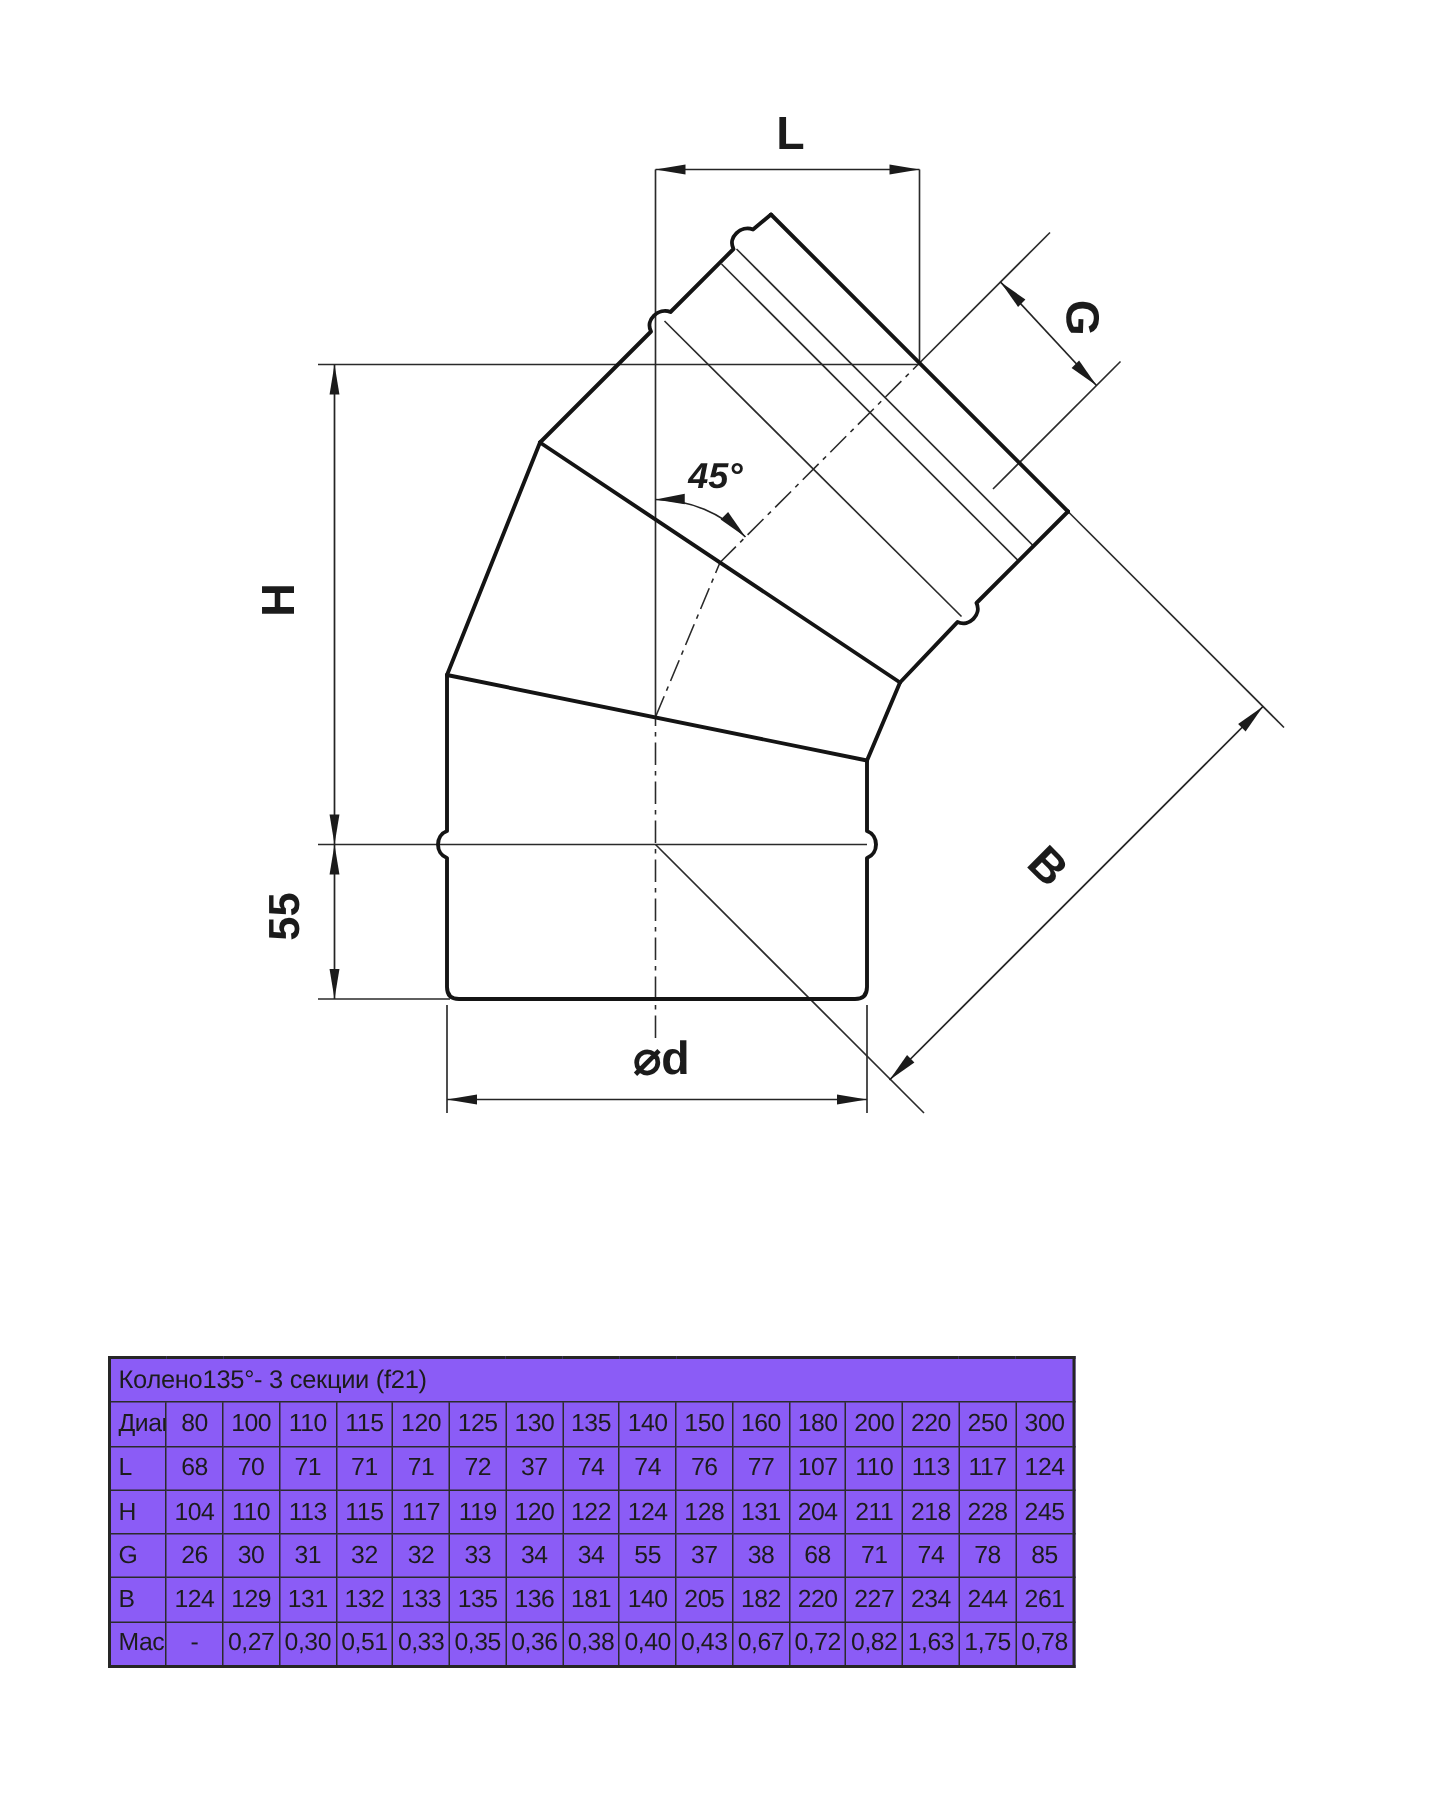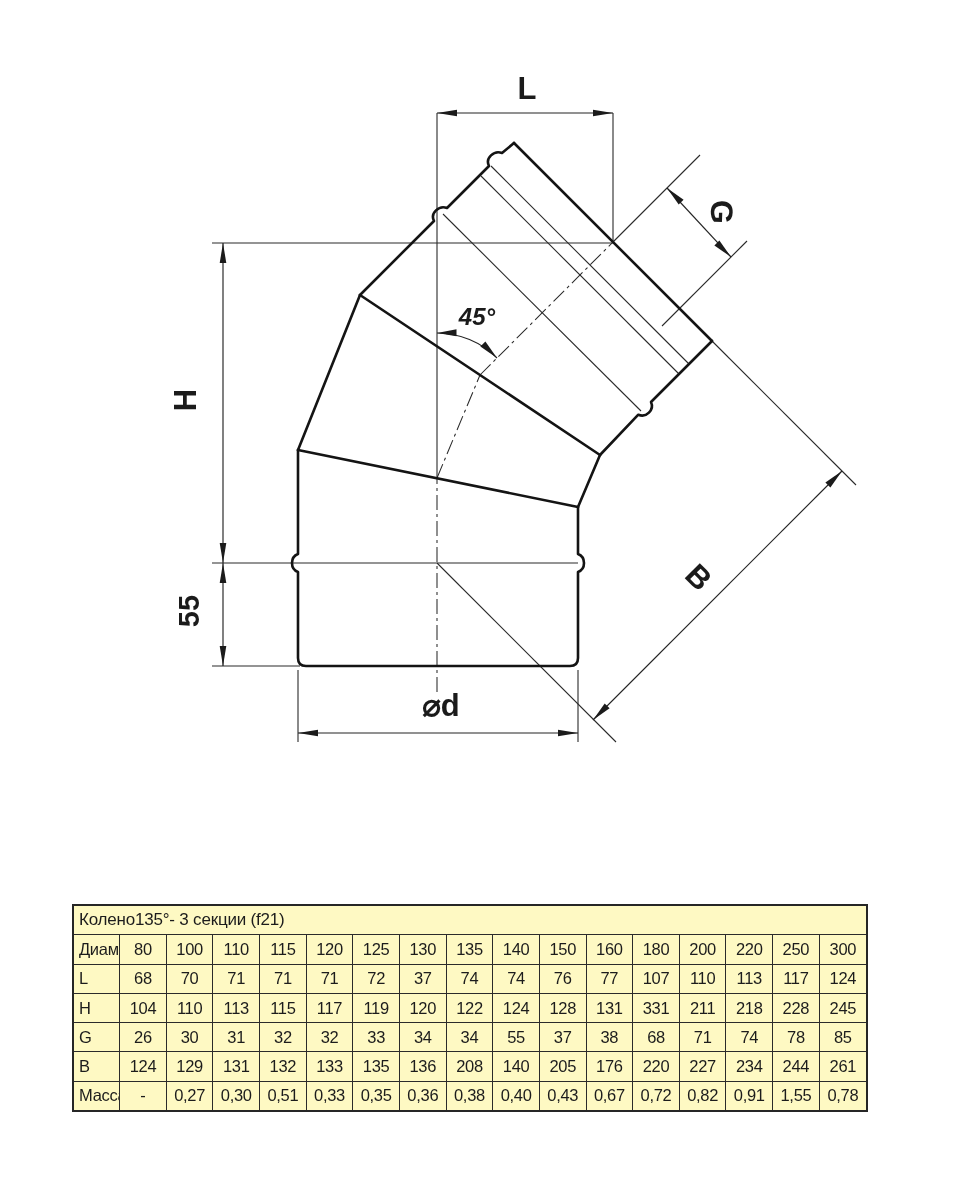--- a/index.html
+++ b/index.html
@@ -1,22 +1,22 @@
 <!DOCTYPE html>
 <html><head>
 <meta charset="utf-8">
 <style>
   html,body{margin:0;padding:0;background:#ffffff;}
   body{width:966px;height:1200px;position:relative;font-family:"Liberation Sans",sans-serif;}
   #drawing{position:absolute;left:0;top:0;}
   .dim-label{font-family:"Liberation Sans",sans-serif;font-weight:600;fill:#1b1b1b;}
   .angle-label{font-family:"Liberation Sans",sans-serif;font-style:italic;font-weight:600;fill:#1b1b1b;}
 
-  #dim-table{position:absolute;left:72px;top:904px;width:796px;border-collapse:collapse;
-             table-layout:fixed;background:#fef9c3;color:#1c1c1c;
+  #dim-table{position:absolute;left:72px;top:904px;width:645px;border-collapse:collapse;
+             table-layout:fixed;background:#8b5cf6;color:#1c1c1c;
              font-family:"Liberation Sans",sans-serif;font-size:16.5px;
              border:2.4px solid #262626;}
   #dim-table th,#dim-table td{border:1.5px solid #2b2b2b;font-weight:normal;
              text-align:center;vertical-align:middle;height:28.3px;padding:0 1px;
              white-space:nowrap;overflow:hidden;letter-spacing:-0.3px;}
   #dim-table .title-cell{font-size:17px;letter-spacing:-0.2px;}
   #dim-table th:first-child,#dim-table td:first-child{width:92px;text-align:left;padding-left:5px;}
 </style>
 </head>
 <body>
@@ -163,21 +163,21 @@
         <td>110</td>
         <td>113</td>
         <td>115</td>
         <td>117</td>
         <td>119</td>
         <td>120</td>
         <td>122</td>
         <td>124</td>
         <td>128</td>
         <td>131</td>
-        <td>331</td>
+        <td>204</td>
         <td>211</td>
         <td>218</td>
         <td>228</td>
         <td>245</td>
       </tr>
       <tr>
         <th>G</th>
         <td>26</td>
         <td>30</td>
         <td>31</td>
@@ -197,24 +197,24 @@
       </tr>
       <tr>
         <th>B</th>
         <td>124</td>
         <td>129</td>
         <td>131</td>
         <td>132</td>
         <td>133</td>
         <td>135</td>
         <td>136</td>
-        <td>208</td>
+        <td>181</td>
         <td>140</td>
         <td>205</td>
-        <td>176</td>
+        <td>182</td>
         <td>220</td>
         <td>227</td>
         <td>234</td>
         <td>244</td>
         <td>261</td>
       </tr>
       <tr>
         <th>Масса 0,5</th>
         <td>-</td>
         <td>0,27</td>
@@ -222,18 +222,18 @@
         <td>0,51</td>
         <td>0,33</td>
         <td>0,35</td>
         <td>0,36</td>
         <td>0,38</td>
         <td>0,40</td>
         <td>0,43</td>
         <td>0,67</td>
         <td>0,72</td>
         <td>0,82</td>
-        <td>0,91</td>
-        <td>1,55</td>
+        <td>1,63</td>
+        <td>1,75</td>
         <td>0,78</td>
       </tr>
     </tbody>
 </table>
 
 </body></html>

